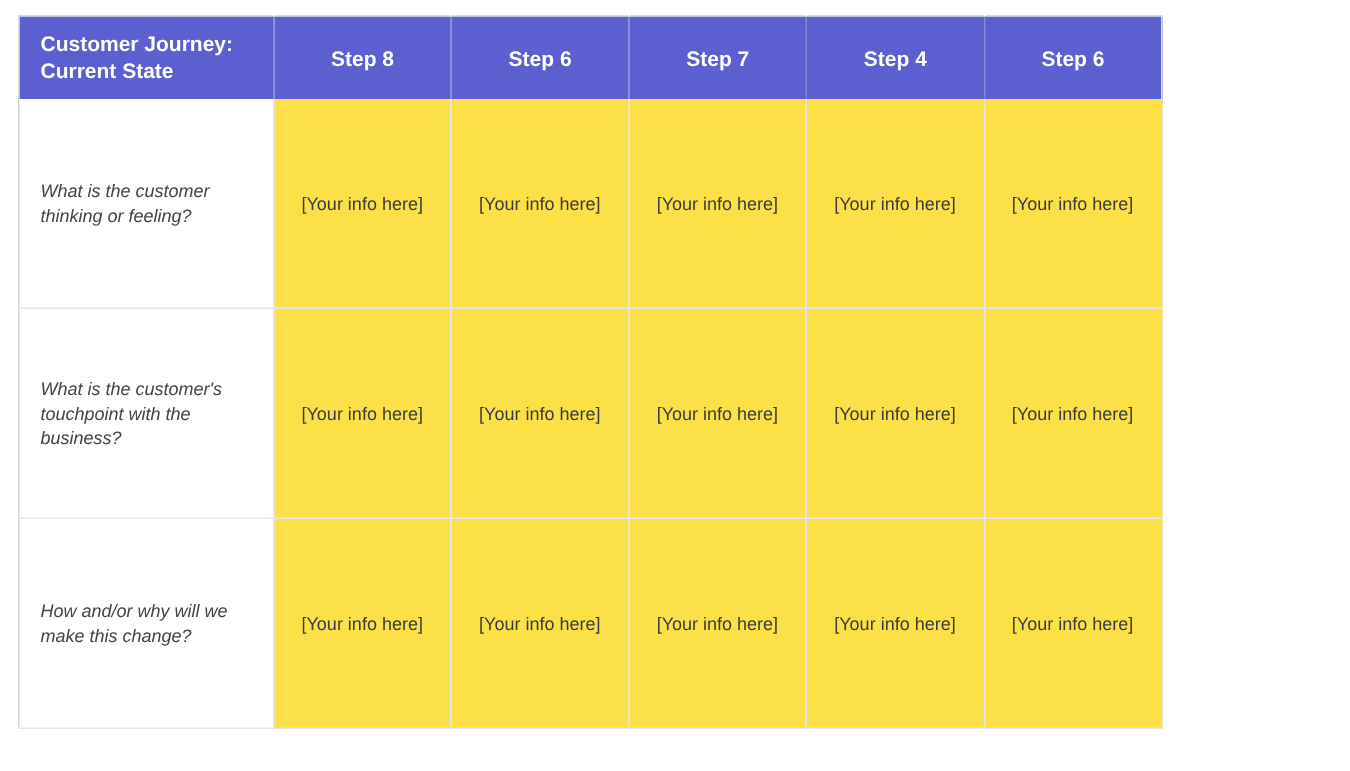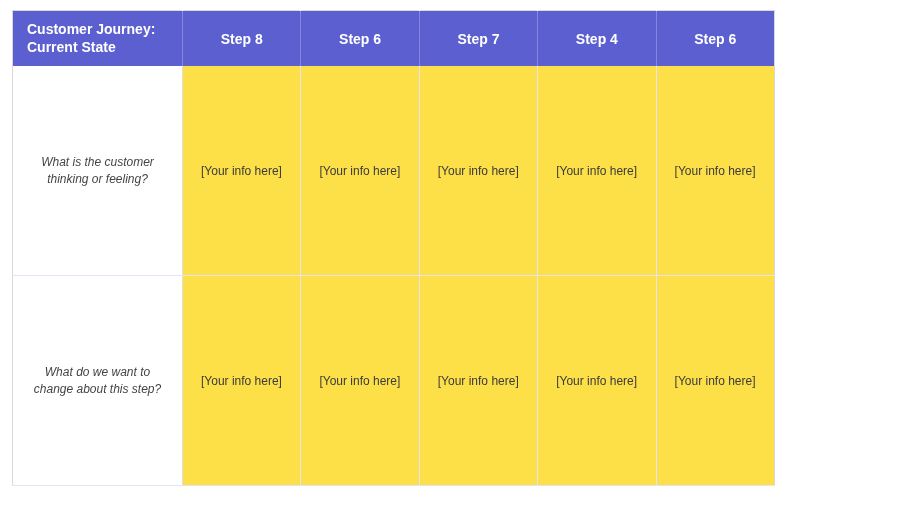--- a/index.html
+++ b/index.html
@@ -51,21 +51,21 @@
     padding: 0 18px;
     border-bottom: 1px solid #e4e4f4;
   }
   tbody td.rowlabel {
     background: #fff;
     font-style: italic;
     color: #444;
     font-size: 12px;
     padding: 0 14px;
     line-height: 1.35;
-    text-align: center;
+    text-align: left;
     vertical-align: middle;
     border-right: 1px solid #e0e0e0;
   }
   tbody tr {
     height: 88px;
   }
   tbody tr:first-child td.rowlabel { border-top: none; }
   tbody td.cell {
     border-left: 1px solid #e4e4f4;
   }
@@ -100,21 +100,29 @@
     <tbody>
       <tr>
         <td class="rowlabel">What is the customer thinking or feeling?</td>
         <td class="cell">[Your info here]</td>
         <td class="cell">[Your info here]</td>
         <td class="cell">[Your info here]</td>
         <td class="cell">[Your info here]</td>
         <td class="cell">[Your info here]</td>
       </tr>
       <tr>
-        <td class="rowlabel">What do we want to change about this step?</td>
+        <td class="rowlabel">What is the customer's touchpoint with the business?</td>
+        <td class="cell">[Your info here]</td>
+        <td class="cell">[Your info here]</td>
+        <td class="cell">[Your info here]</td>
+        <td class="cell">[Your info here]</td>
+        <td class="cell">[Your info here]</td>
+      </tr>
+      <tr>
+        <td class="rowlabel">How and/or why will we make this change?</td>
         <td class="cell">[Your info here]</td>
         <td class="cell">[Your info here]</td>
         <td class="cell">[Your info here]</td>
         <td class="cell">[Your info here]</td>
         <td class="cell">[Your info here]</td>
       </tr>
     </tbody>
   </table>
 </div>
 

